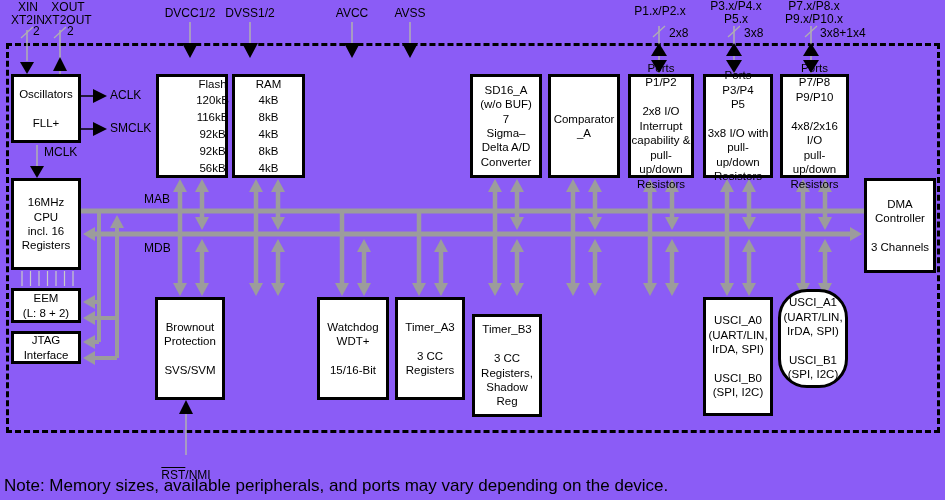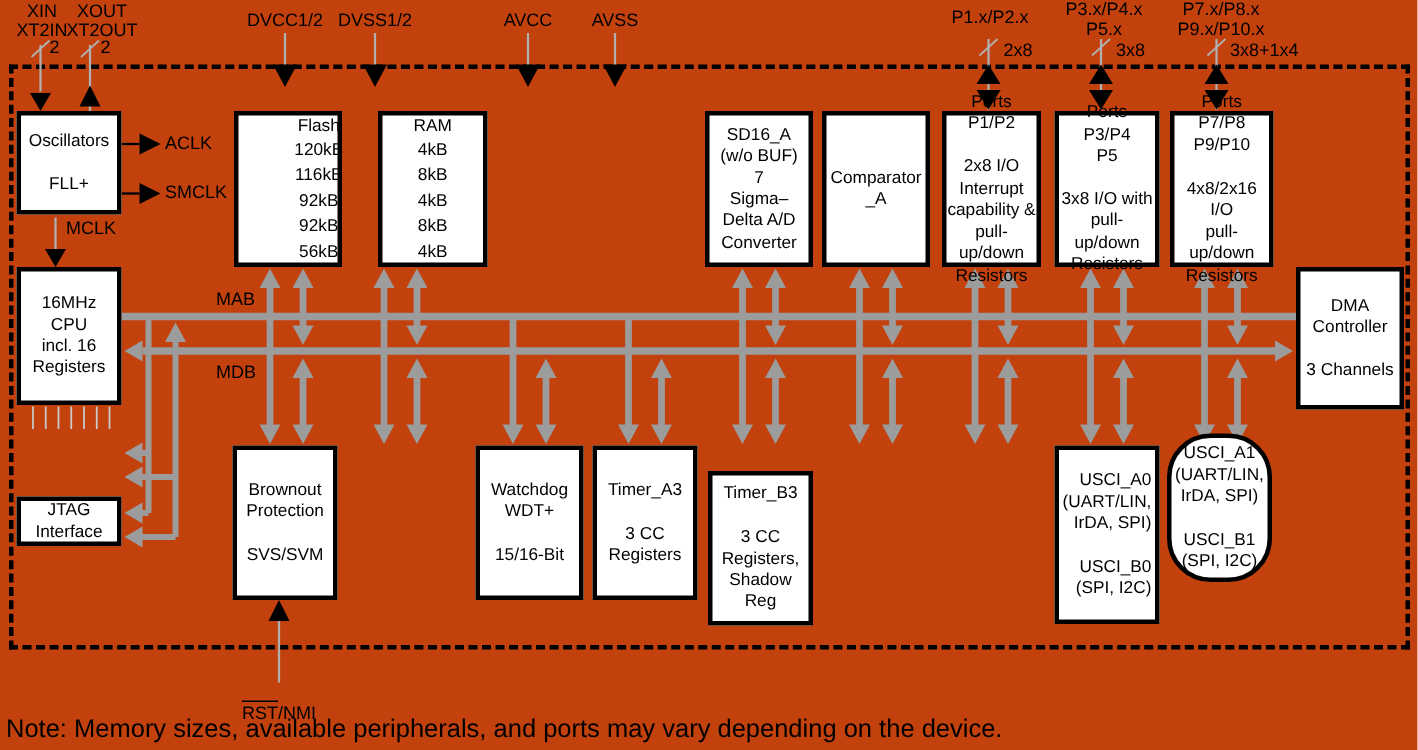--- a/index.html
+++ b/index.html
@@ -1,16 +1,16 @@
 <!DOCTYPE html>
 <html><head>
 <meta charset="utf-8">
 <style>
   html,body{margin:0;padding:0;background:#fff;}
-  #stage{position:relative;width:945px;height:500px;background:#c2410c;overflow:hidden;
+  #stage{position:relative;width:945px;height:500px;background:#8b5cf6;overflow:hidden;
          font-family:"Liberation Sans","DejaVu Sans",sans-serif;color:#000;}
   
   #chip-border{position:absolute;left:6px;top:43px;width:934px;height:390px;
                border:3px dashed #000;box-sizing:border-box;z-index:0;}
   
   #wires{position:absolute;left:0;top:0;width:945px;height:500px;z-index:1;}
   
   .block{position:absolute;background:#fff;border:3px solid #000;box-sizing:border-box;
          display:flex;align-items:center;justify-content:center;text-align:center;
          z-index:2;}
@@ -194,34 +194,38 @@
       <div class="txt">Oscillators
 
 FLL+</div>
     </div>
   <div class="block" style="left:11px;top:178px;width:70px;height:92px;">
       <div class="txt">16MHz
 CPU
 incl. 16
 Registers</div>
     </div>
+  <div class="block" style="left:11px;top:288px;width:70px;height:35px;">
+      <div class="txt">EEM
+(L: 8 + 2)</div>
+    </div>
   <div class="block" style="left:11px;top:331px;width:70px;height:33px;">
       <div class="txt">JTAG
 Interface</div>
     </div>
 
   <div class="block" style="left:156px;top:74px;width:72px;height:104px;padding-left:41px;">
       <div class="txt tall">Flash
 120kB
 116kB
 92kB
 92kB
 56kB</div>
     </div>
-  <div class="block" style="left:232px;top:74px;width:73px;height:104px;margin-left:20px;">
+  <div class="block" style="left:232px;top:74px;width:73px;height:104px;">
       <div class="txt tall">RAM
 4kB
 8kB
 4kB
 8kB
 4kB</div>
     </div>
   <div class="block" style="left:470px;top:74px;width:72px;height:104px;">
       <div class="txt">SD16_A
 (w/o BUF)
@@ -287,21 +291,21 @@
 Registers</div>
     </div>
   <div class="block" style="left:472px;top:314px;width:70px;height:103px;">
       <div class="txt">Timer_B3
 
 3 CC
 Registers,
 Shadow
 Reg</div>
     </div>
-  <div class="block" style="left:703px;top:297px;width:70px;height:119px;text-align:right;">
+  <div class="block" style="left:703px;top:297px;width:70px;height:119px;">
       <div class="txt">USCI_A0
 (UART/LIN,
 IrDA, SPI)
 
 USCI_B0
 (SPI, I2C)</div>
     </div>
   <div class="block" style="left:778px;top:289px;width:70px;height:99px;border-radius:29px;">
       <div class="txt">USCI_A1
 (UART/LIN,

